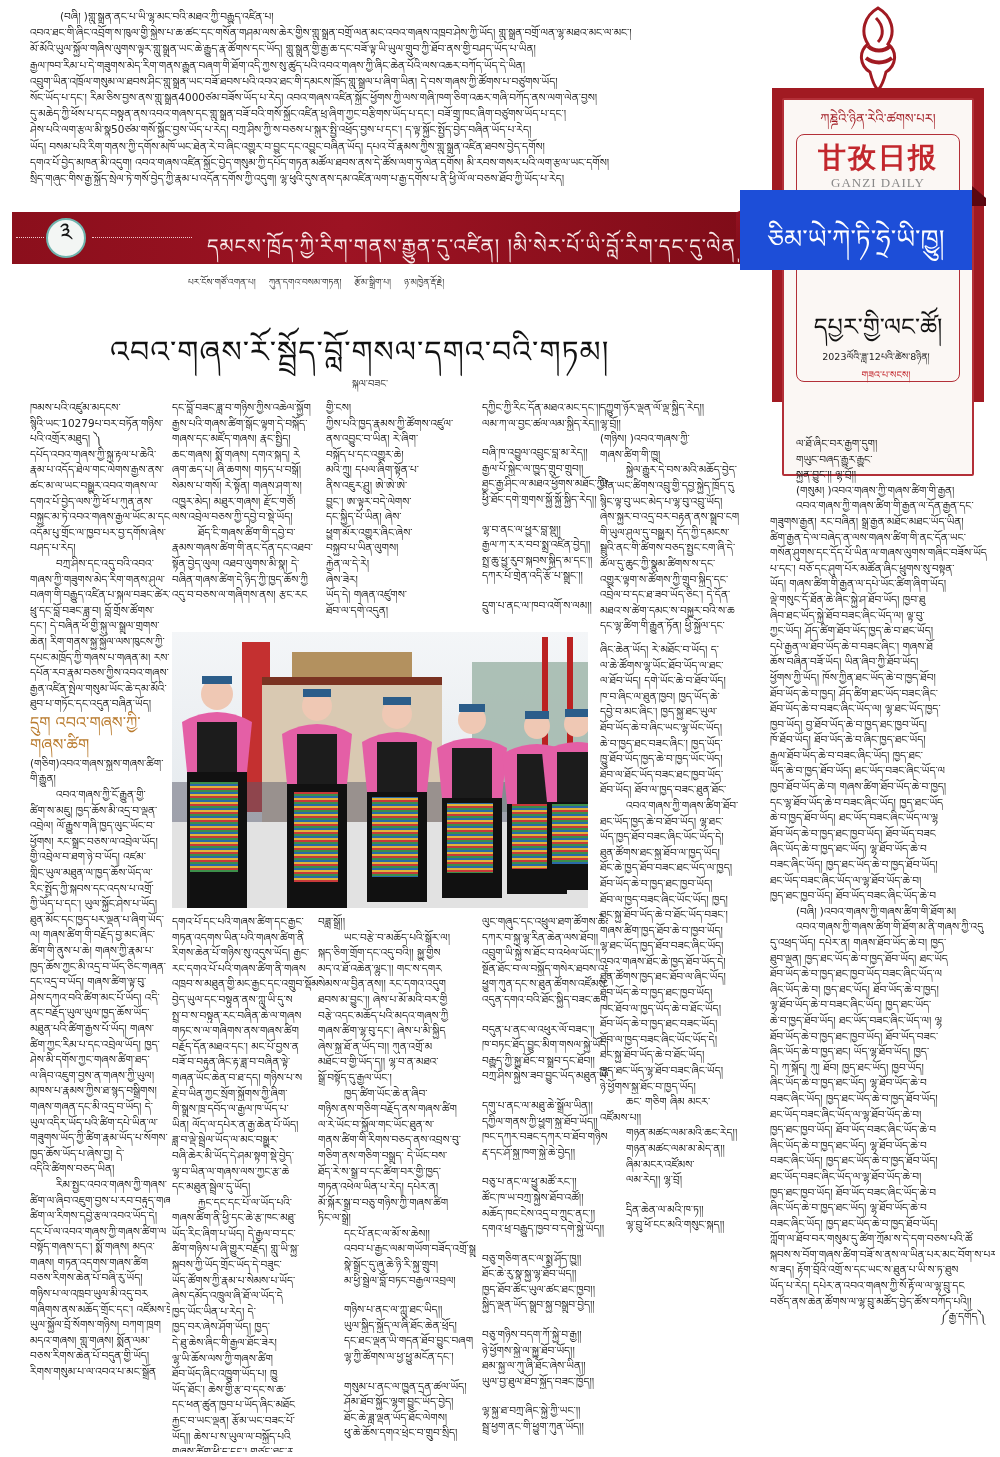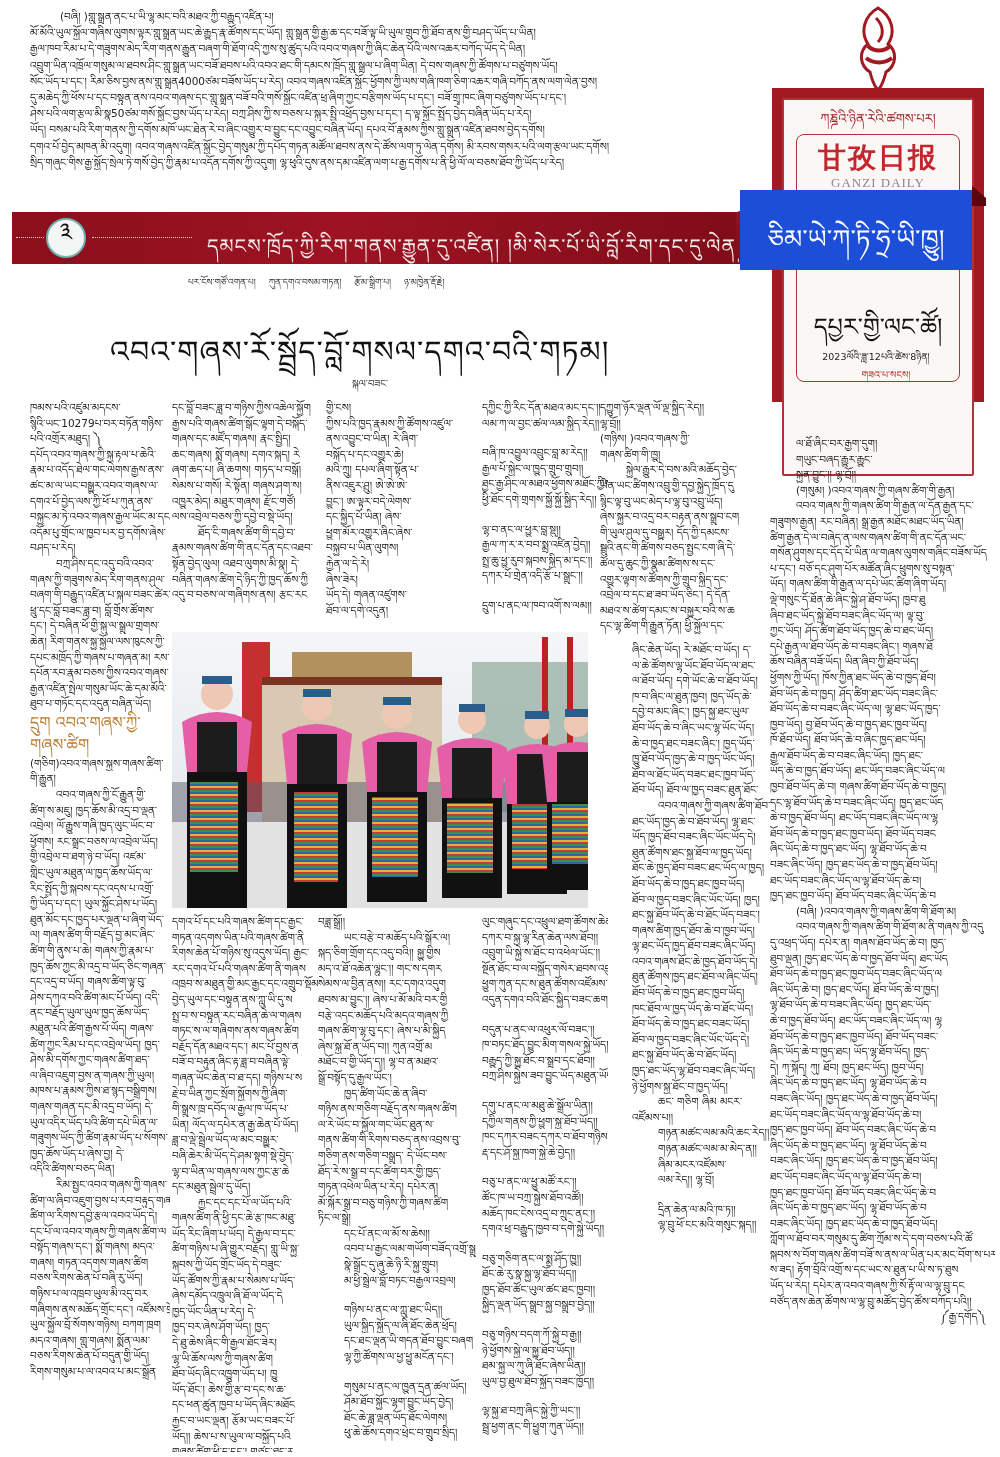--- a/index.html
+++ b/index.html
@@ -57,20 +57,21 @@
   .gap { height: 14px; }
 
   #photo { position: absolute; left: 172px; top: 632px; width: 416px; height: 276px; overflow: hidden; background: #e9edf0; }
 </style>
 </head>
 <body>
 
 <div id="top-article">
   <div class="tline indent" style="padding-left:30px">(བཞི། )གླུ་སྒྲུན་ནང་པ་ཡི་ལྷ་མང་བའི་མཐའ་ཀྱི་བརྒྱུད་འཛིན་པ།</div>
   <div id="top-lines">
+      <div class="tline">འབའ་ཐང་གི་ཞིང་འབྲོག་ས་ཁུལ་གྱི་སྐྱེས་པ་ཆ་ཚང་དང་གསོན་གཤམ་ལས་ཆེར་གྱིས་གླུ་སྒྲུན་བགྲོ་ལན་མང་འབའ་གཞས་འཁྲབ་ཤེས་ཀྱི་ཡོད། གླུ་སྒྲུན་བགྲོ་ལན་ལྷ་མཐའ་མང་ལ་མང་།</div>
       <div class="tline">མོ་མོའི་ཡུལ་སྐྱོལ་གཞིས་ལུགས་ལྟར་གླུ་སྒྲུན་ཡང་ཆེ་རྒྱུད་རྣ་ཚོགས་དང་ཡོད། གླུ་སྒྲུན་གྱི་རྒྱ་ཆ་དང་བཟོ་ལྟ་ཡི་ཡུལ་གྲུབ་ཀྱི་ཐོབ་ནས་གྱི་བཤད་ཡོད་པ་ཡིན།</div>
       <div class="tline">རྒྱལ་ཁབ་རིམ་པ་དེ་གཟུགས་མེད་རིག་གནས་རྒྱུན་བཞག་གི་ཐོག་འདི་ཀྱས་སུ་ཚུད་པའི་འབའ་གཞས་ཀྱི་ཞིང་ཆེན་པོའི་ལས་འཆར་བཀོད་ཡོད་དེ་ཡིན།</div>
       <div class="tline">འབྲུག་ཡིན་འཁྲོལ་གསུམ་ལ་ཐབས་ཤིང་གླུ་སྒྲུན་ཡང་བཟོ་ཐབས་པའི་འབའ་ཐང་གི་དམངས་ཁྲོད་གླུ་སྒྲུལ་པ་ཞིག་ཡིན། དེ་བས་གཞས་ཀྱི་ཚོགས་པ་བཙུགས་ཡོད།</div>
       <div class="tline">སོང་ཡོད་པ་དང་། རིམ་ཅིས་བྱས་ནས་གླུ་སྒྲུན4000ཙམ་བཟོས་ཡོད་པ་རེད། འབའ་གཞས་འཛིན་སྐྱོང་ཕྱོགས་ཀྱི་ལས་གཞི་ཁག་ཅིག་འཆར་གཞི་བཀོད་ནས་ལག་ལེན་བྱས།</div>
       <div class="tline">དུ་མཆེད་ཀྱི་ཕོས་པ་དང་བསྟུན་ནས་འབའ་གཞས་དང་གླུ་སྒྲུན་བཟོ་བའི་གསོ་སྐྱོང་འཛིན་ཕྲ་ཞིག་ཀྱང་བརྩིགས་ཡོད་པ་དང་། བཟོ་གྲྭ་ཁང་ཞིག་བཙུགས་ཡོད་པ་དང་།</div>
       <div class="tline">ཤེས་པའི་ལག་རྩལ་མི་སྣ50ཙམ་གསོ་སྐྱོང་བྱས་ཡོད་པ་རེད། བཀྲ་ཤིས་ཀྱི་ས་བཅས་པ་སྐུར་སྤྱི་འཕྲོད་བྱས་པ་དང་། ད་ལྟ་སྐྱོང་སྤྱོད་བྱེད་བཞིན་ཡོད་པ་རེད།</div>
       <div class="tline">ཡོད། བསམ་པའི་རིག་གནས་ཀྱི་དགོས་མཁོ་ཡང་ཐེན་རེ་བ་ཞིང་འགྱུར་བ་བྱུང་དང་འབྱུང་བཞིན་ཡོད། དཔའ་བོ་རྣམས་ཀྱིས་གླུ་སྒྲུན་འཛིན་ཐབས་བྱེད་དགོས།</div>
       <div class="tline">དགའ་པོ་བྱེད་མཁན་མི་འདུག། འབའ་གཞས་འཛིན་སྐྱོང་བྱེད་གསུམ་ཀྱི་དཔོད་གཏན་མཚོལ་ཐབས་ནས་དེ་ཚོས་ལག་ཏུ་ལེན་དགོས། མི་རབས་གསར་པའི་ལག་རྩལ་ཡང་དགོས།</div>
       <div class="tline">སྲིད་གཞུང་གིས་རྒྱ་སྐྱོད་སྲེལ་ཏེ་གསོ་བྱེད་ཀྱི་རྣམ་པ་འདོན་དགོས་ཀྱི་འདུག། ལྷ་ཕུའི་དུས་ནས་དམ་འཛིན་ལག་པ་རྒྱ་དགོས་པ་ནི་ཕྱི་ལོ་ལ་བཅས་ཐོབ་ཀྱི་ཡོད་པ་རེད།</div>
     </div>
@@ -425,21 +426,21 @@
     <div class="tline">སྐྱིད་ལྡན་ཡོད་སྒྲུབ་སྐྱ་བསྒྲུབ་བྱེད།།</div>
     <div class="gap"></div>
     <div class="tline">བཅུ་གཉིས་བདག་ཀོ་སྐྱེ་བ་རྒྱ།།</div>
     <div class="tline">ཉེ་ཕྱོགས་སྐྱེ་ལ་སྐྱུ་ཐོབ་ཡོད།།</div>
     <div class="tline">ཐམ་སྐྱ་ལ་ཀུ་ཞི་ཐོང་ཞེས་ཡིན།།</div>
     <div class="tline">ཡུལ་བྱ་ཐུལ་ཐོབ་སྐྱོད་བཟང་ཁྱོད།།</div>
     <div class="gap"></div>
     <div class="tline">ལྷ་སྐྱ་ཐ་བཀྲ་ཞིང་སྐྱེ་ཀྱི་ཡང་།།</div>
     <div class="tline">སྦྲ་ཕྱག་ནང་གི་ཕྱུག་ཀུན་ཡོད།།</div>
   </div>
-<div class="col" id="col5b" style="left: 600px; top: 642px; width: 150px; max-height: 812px; overflow: hidden; margin-left: 32px;">
+<div class="col" id="col5b" style="left: 600px; top: 642px; width: 150px; max-height: 812px; overflow: hidden;">
     <div class="tline">ཞིང་ཆེན་ཡོད། རེ་མཐོང་བ་ཡོད། ད་</div>
     <div class="tline">ལ་ཆེ་ཚོགས་ལྷ་ཡོང་ཐོབ་ཡོད་ལ་ཐང་</div>
     <div class="tline">ལ་ཐོབ་ཡོད། དགེ་ཡོང་ཆེ་བ་ཐོབ་ཡོད།</div>
     <div class="tline">ཁ་བ་ཞིང་ལ་ཐུན་ཁྱབ། ཁྱད་ཡོད་ཆེ་</div>
     <div class="tline">དབྱེ་བ་མང་ཞིང་། ཁྱད་སྐྱ་ཐང་ཡུལ་</div>
     <div class="tline">ཐོབ་ཡོད་ཆེ་བ་ཞིང་ཡང་ལྷ་ཡོང་ཡོད།</div>
     <div class="tline">ཆེ་བ་ཁྱད་ཐང་བཟང་ཞིང་། ཁྱད་ཡོད་</div>
     <div class="tline">ཁྱུ་ཐོབ་ཡོད་ཁྱད་ཆེ་བ་ཁྱད་ཡོང་ཡོད།</div>
     <div class="tline">ཐོབ་ལ་ཐོང་ཡོད་བཟང་ཐང་ཁྱབ་ཡོད་</div>
     <div class="tline">ཐོབ་ཡོད། ཐོབ་ལ་ཁྱད་བཟང་ཐུན་ཐོང་</div>

